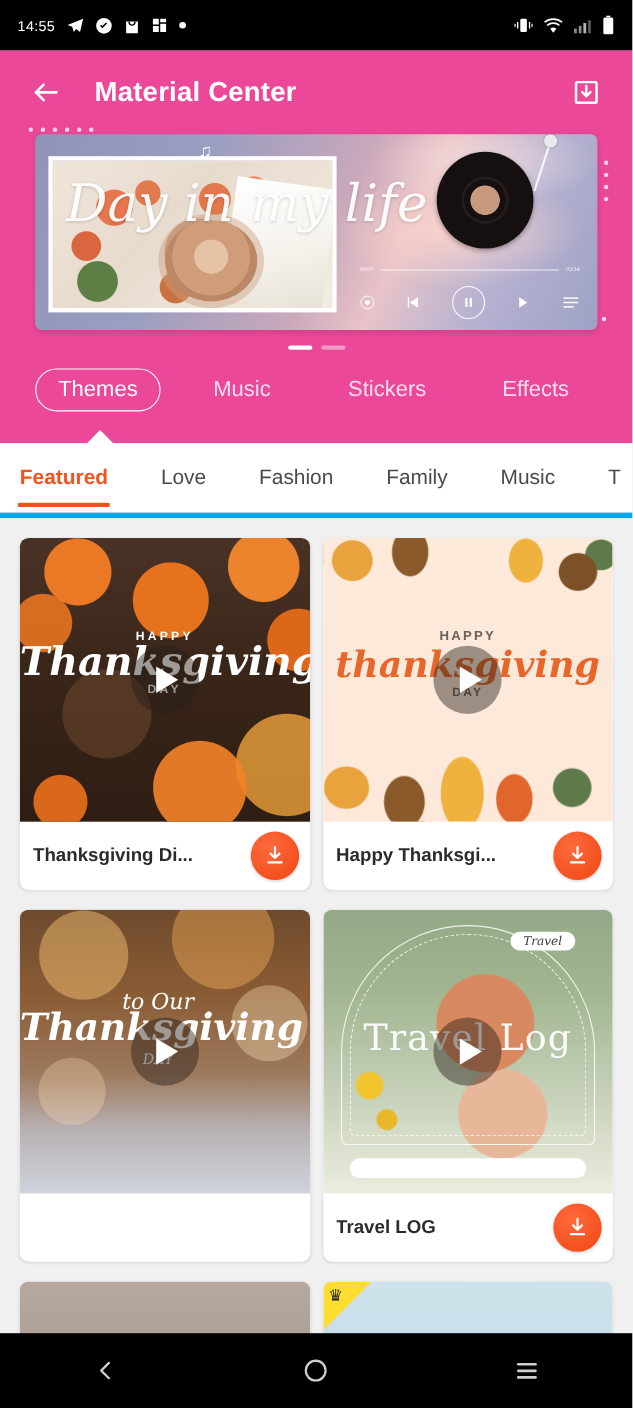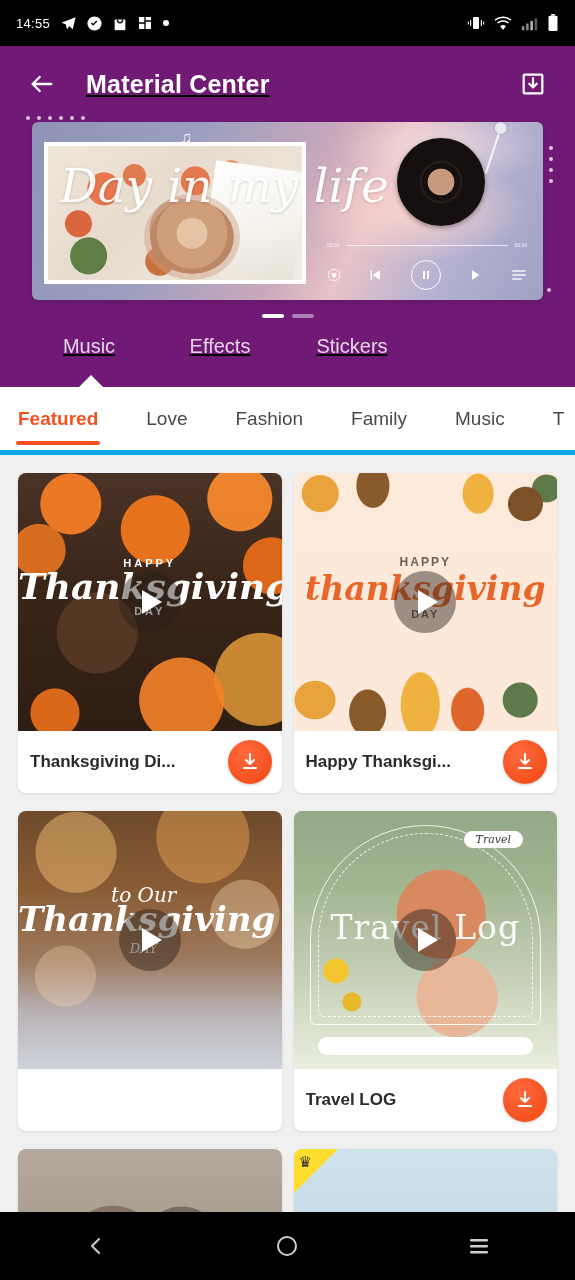--- a/index.html
+++ b/index.html
@@ -16,23 +16,22 @@
     height: 46px; background: #000; color: #fff;
     display: flex; align-items: center; padding: 0 16px;
   }
   .sb-time { font-size: 13px; font-weight: 500; letter-spacing: .3px; margin-right: 10px; }
   .sb-left { display: flex; align-items: center; gap: 9px; }
   .sb-right { margin-left: auto; display: flex; align-items: center; gap: 9px; }
   .sb-ico { display: block; }
 
   
   .appbar {
-    background: #701a75; padding: 0 0 0 0;
+    background: #ec4899; padding: 0 0 0 0;
     position: relative;
-    text-decoration: underline;
   }
   .appbar-top {
     height: 76px; display: flex; align-items: center; padding: 0 22px;
   }
   .back-btn { width: 40px; height: 40px; display: flex; align-items: center; justify-content: center; cursor: pointer; }
   .appbar-title {
     color: #fff; font-size: 25px; font-weight: 700; margin-left: 24px; letter-spacing: .2px;
   }
   .dl-header { margin-left: auto; width: 40px; height: 40px; display: flex; align-items: center; justify-content: center; cursor: pointer; }
 
@@ -449,23 +448,26 @@
       </div>
     </div>
   </div>
 
   <div class="carousel-dots">
     <i class="on"></i>
     <i></i>
   </div>
 
   <div class="maintabs">
+    <div class="mtab active">
+      <span>Themes</span>
+    </div>
     <div class="mtab">Music</div>
+    <div class="mtab">Stickers</div>
     <div class="mtab">Effects</div>
-    <div class="mtab">Stickers</div>
   </div>
   <div class="tab-pointer"></div>
 </div>
 
 <div class="subtabs">
   <div class="stab active">Featured</div>
   <div class="stab">Love</div>
   <div class="stab">Fashion</div>
   <div class="stab">Family</div>
   <div class="stab">Music</div>

